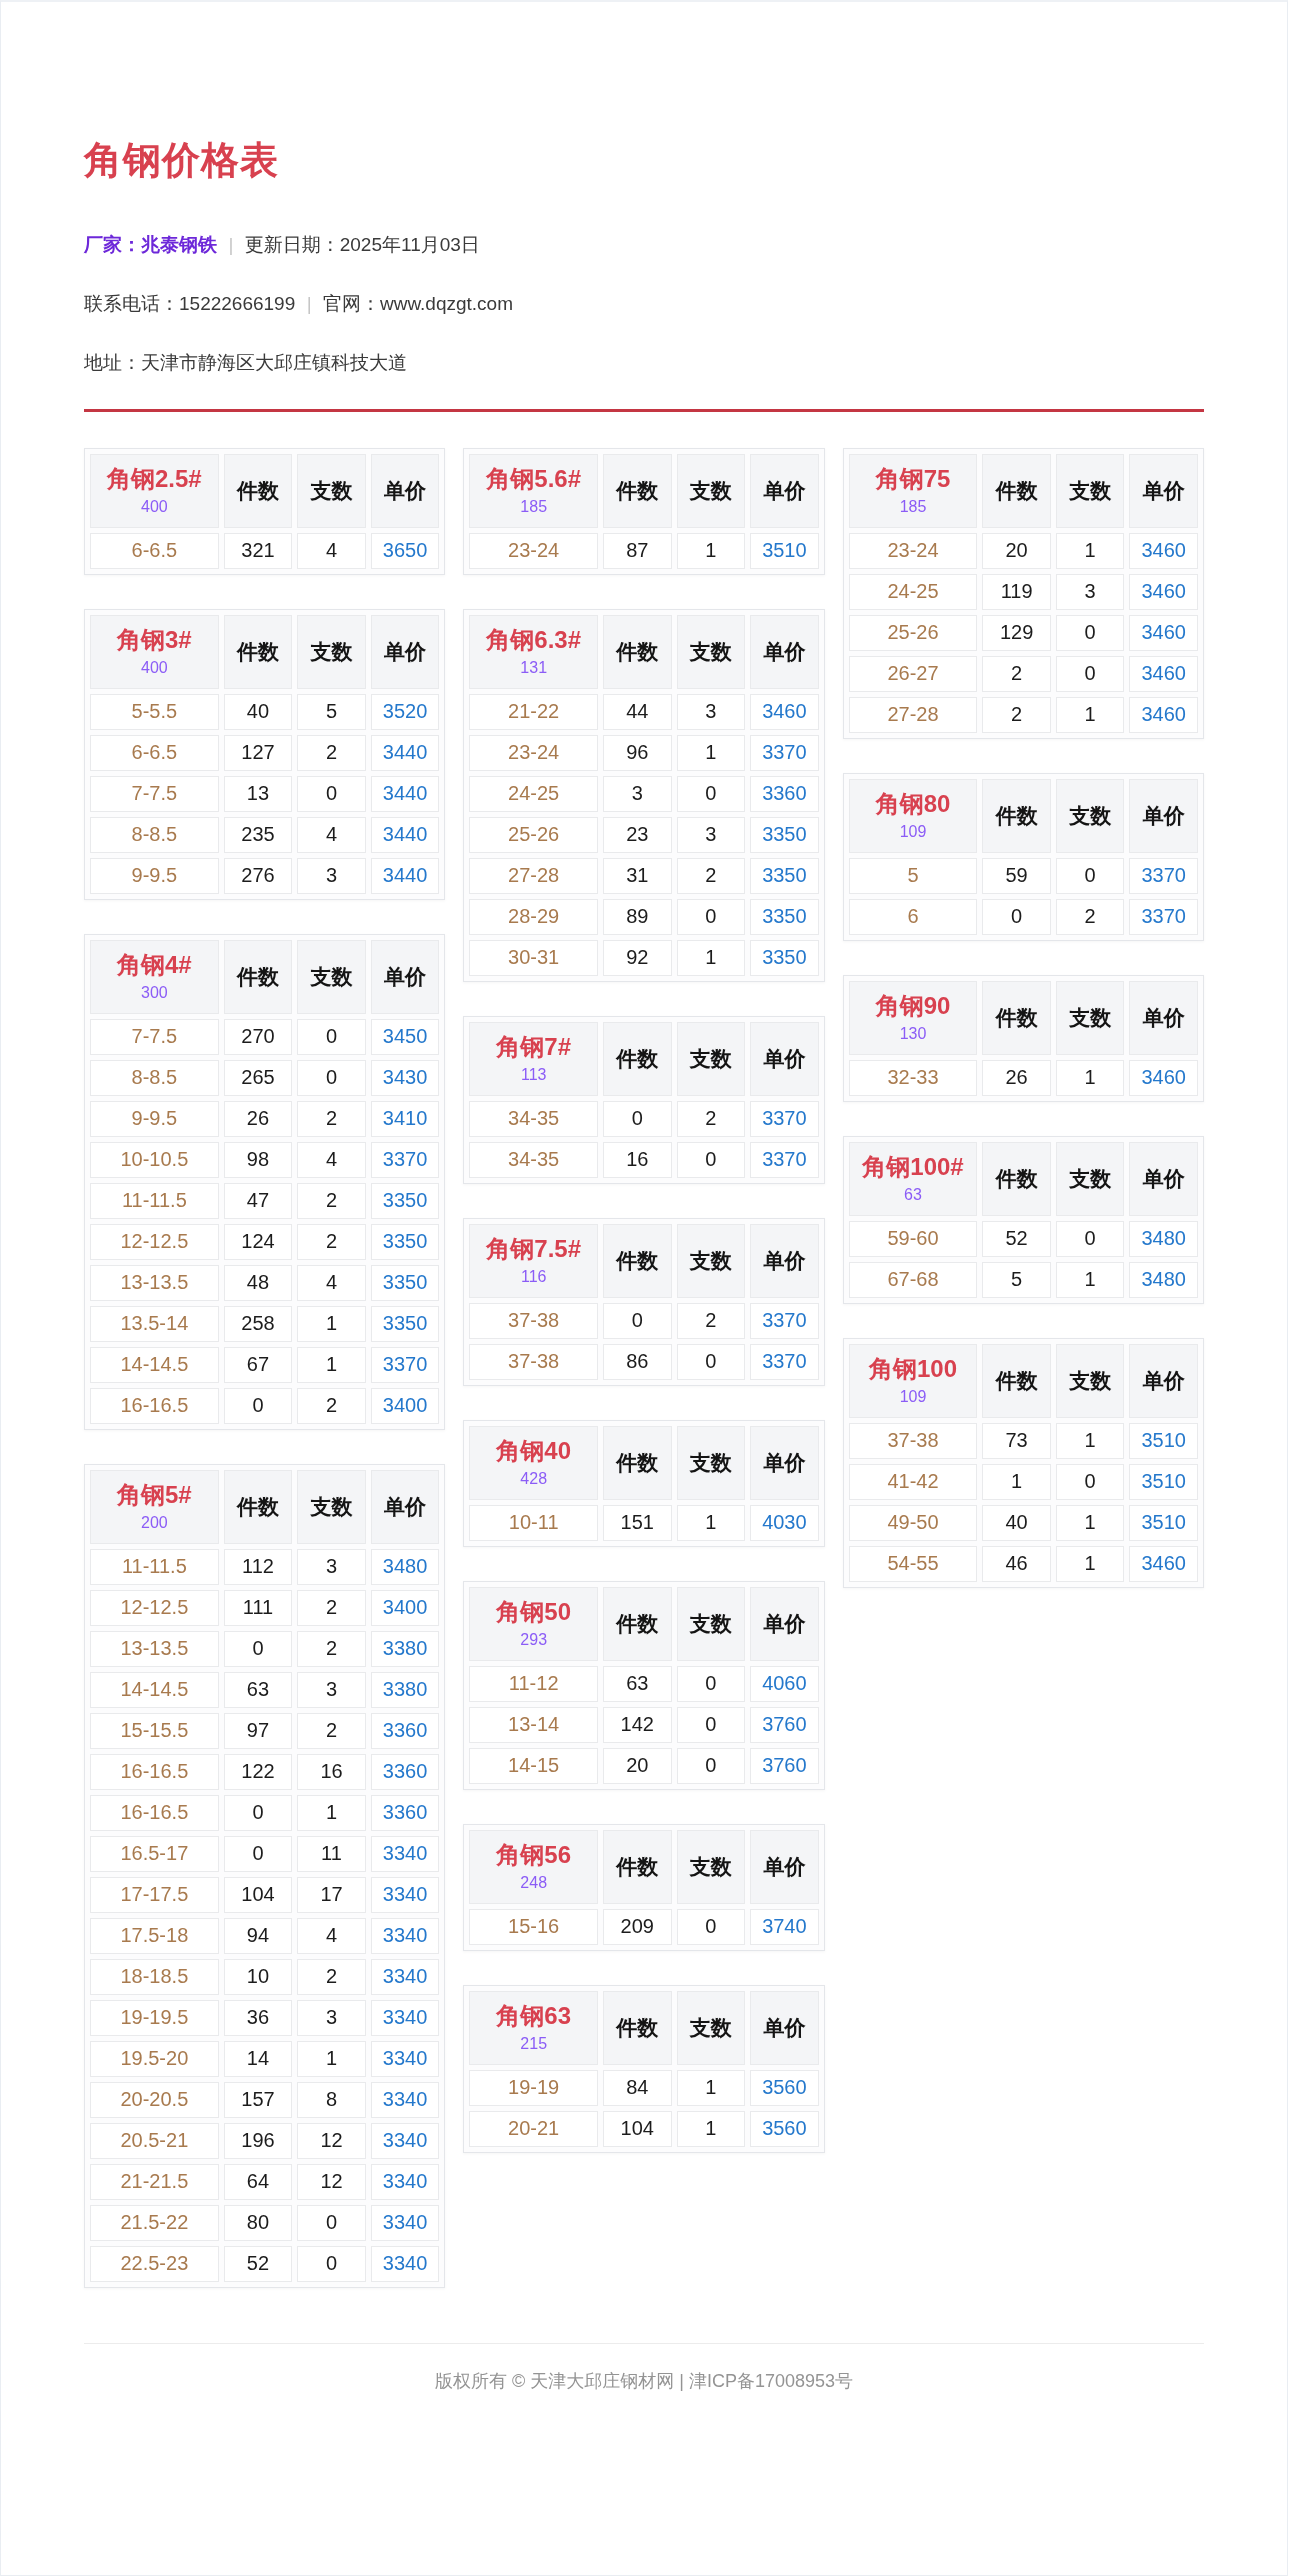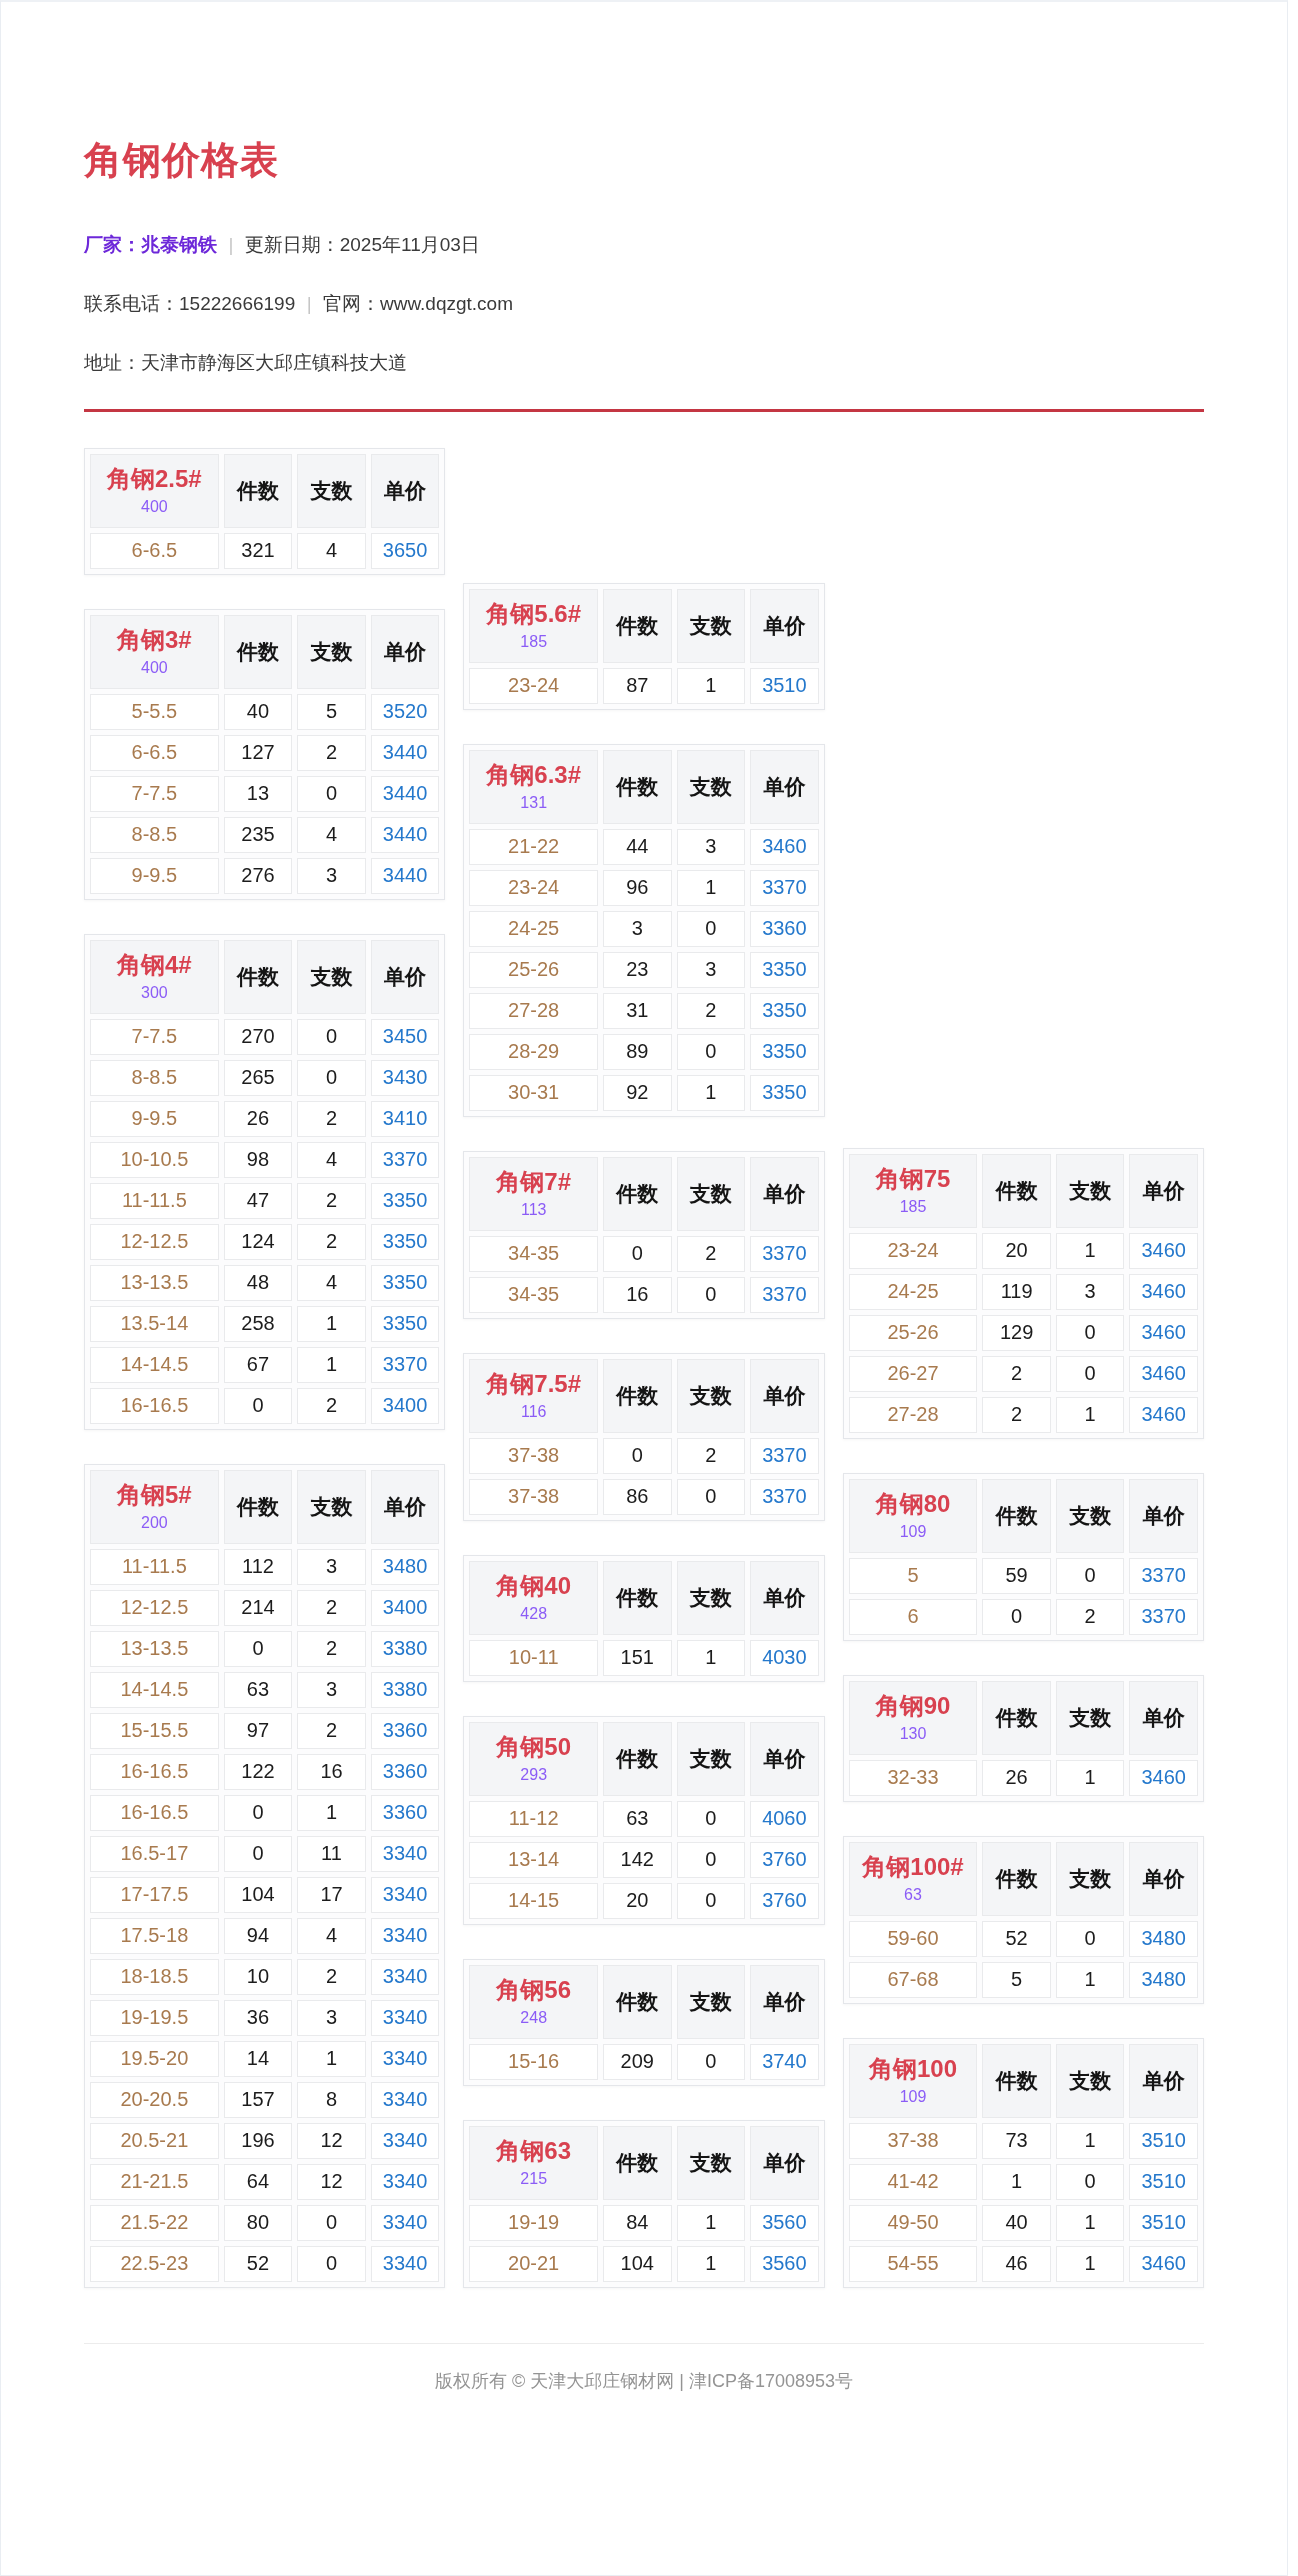--- a/index.html
+++ b/index.html
@@ -7,21 +7,21 @@
   .frame { box-sizing:border-box; width:1288px; min-height:2576px;
            border:1px solid #e9edf2; border-top:2.9px solid #eef1f5;
            padding:133px 83px 67px; background:#fff; }
   .page-title { font-size:38px; font-weight:bold; color:var(--accent_red,#d8414f);
                 margin:0 0 46px; letter-spacing:1px; }
   .meta-line { font-size:19px; color:#3a3a3a; margin:0 0 33px; }
   .meta-strong { font-weight:bold; color:#6d28d9; }
   .meta-sep { color:#c6c6c6; margin:0 11.4px; }
   .divider { height:2.9px; background:var(--divider_red,#c43643); margin:7.6px 0 36px; }
 
-  .tables { display:flex; gap:18px; align-items:flex-end; }
+  .tables { display:flex; gap:18px; align-items:flex-start; }
   .tcol { flex:1 1 0; display:flex; flex-direction:column; gap:34px; min-width:0; }
 
   .tbl-wrap { border:1px solid #e4e6ea; background:#fcfcfd; box-shadow:0 1px 2.9px rgba(0,0,0,.04); }
   table { width:100%; table-layout:fixed; border-collapse:separate; border-spacing:5.7px; }
   th, td { border:1px solid #e9eaec; text-align:center; vertical-align:middle; background:#fff; padding:0; }
   thead th { background:var(--header_bg,#f4f5f7); height:72px; }
   .prod-name { color:var(--accent_red,#d8414f); font-weight:bold; font-size:24px; line-height:1.1; }
   .prod-count { color:#8b5cf6; font-size:16px; font-weight:normal; margin-top:5.7px; }
   .col-th { font-size:21px; color:#141414; font-weight:bold; }
   td { height:34px; font-size:20px; }
@@ -245,21 +245,21 @@
       </thead>
       <tbody>
               <tr>
                 <td class="c-size">11-11.5</td>
                 <td class="c-num">112</td>
                 <td class="c-num">3</td>
                 <td class="c-price">3480</td>
               </tr>
               <tr>
                 <td class="c-size">12-12.5</td>
-                <td class="c-num">214</td>
+                <td class="c-num">111</td>
                 <td class="c-num">2</td>
                 <td class="c-price">3400</td>
               </tr>
               <tr>
                 <td class="c-size">13-13.5</td>
                 <td class="c-num">0</td>
                 <td class="c-num">2</td>
                 <td class="c-price">3380</td>
               </tr>
               <tr>

